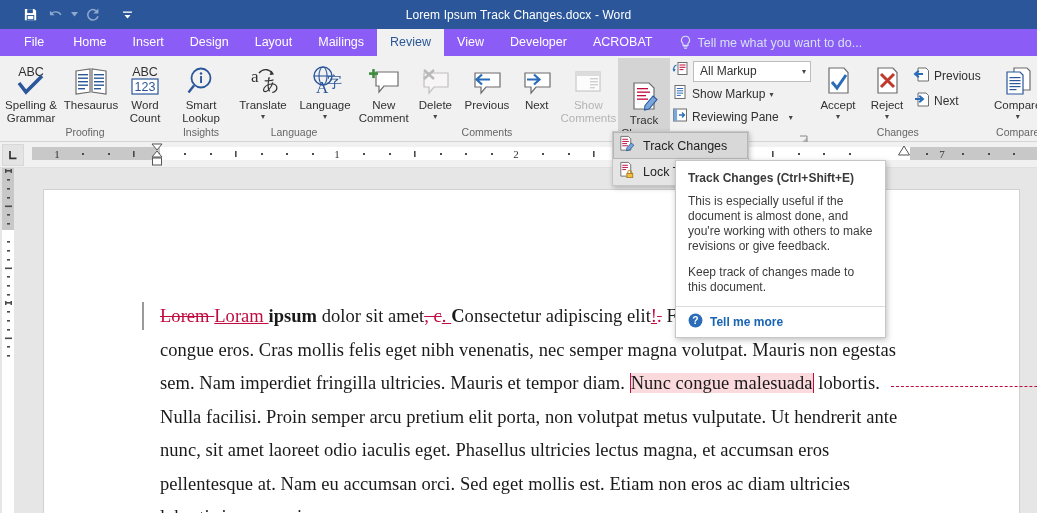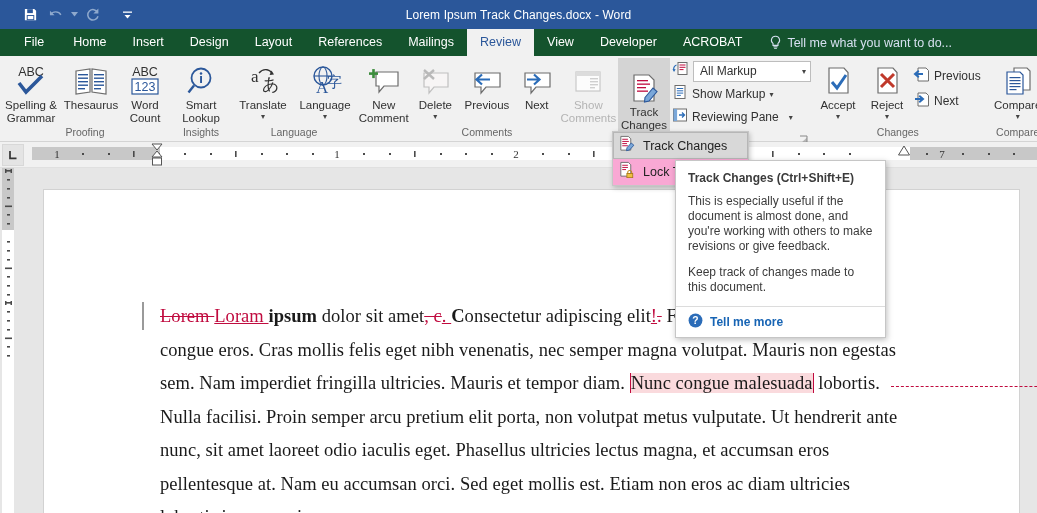--- a/index.html
+++ b/index.html
@@ -24,21 +24,21 @@
   }
   .qat-btn.dim { color:#8fa9cd; }
   .qat-btn svg { display:block; }
   .title {
     position:absolute; left:0; right:0; text-align:center;
     color:#fff; font-size:12px; letter-spacing:.1px; pointer-events:none;
   }
 
   
   .tabstrip {
-    height:27px; background:#14532d; display:flex; align-items:center;
+    height:27px; background:#8b5cf6; display:flex; align-items:center;
     padding-left:8px; position:relative;
   }
   .tab {
     height:27px; line-height:27px; padding:0 13px;
     color:#fff; font-size:12.5px; white-space:nowrap; cursor:default;
   }
   .tab.file { padding:0 16px; }
   .tab.active { background:#f1f1f1; color:#2b579a; }
   .tellme {
     display:flex; align-items:center; gap:5px; color:#d6e0f0;
@@ -112,21 +112,21 @@
     position:absolute; left:98px; top:112px; width:2px; height:28px; background:#9a9a9a;
   }
   .cmtline {
     position:absolute; left:847px; top:196px; width:176px; height:0;
     border-top:1.6px dashed #c00b3f;
   }
 
   
   .menu {
     position:absolute; left:612px; top:131px; width:137px;
-    background:#f9a8d4; border:1px solid #c6c6c6; box-shadow:1px 2px 5px rgba(0,0,0,.22);
+    background:#e5e5e5; border:1px solid #c6c6c6; box-shadow:1px 2px 5px rgba(0,0,0,.22);
     padding:1px; z-index:30;
   }
   .mitem { display:flex; align-items:center; height:25px; padding-left:4px; gap:8px; cursor:default; }
   .mitem.hl { background:#d8d8d8; border:1px solid #b6b6b6; height:27px; margin:-1px -1px 0 -1px; }
   .mitem .mlbl { font-size:12.5px; color:#222; white-space:nowrap; }
 
   
   .tooltip {
     position:absolute; left:675px; top:160px; width:211px;
     background:#fff; border:1px solid #c6c6c6; box-shadow:1px 2px 6px rgba(0,0,0,.25);
@@ -179,21 +179,20 @@
     </div>
     <div class="title">Lorem Ipsum Track Changes.docx - Word</div>
   </div>
 
   <div class="tabstrip">
     <div class="tab file">File</div>
     <div class="tab">Home</div>
     <div class="tab">Insert</div>
     <div class="tab">Design</div>
     <div class="tab">Layout</div>
-    <div class="tab">References</div>
     <div class="tab">Mailings</div>
     <div class="tab active">Review</div>
     <div class="tab">View</div>
     <div class="tab">Developer</div>
     <div class="tab">ACROBAT</div>
     <div class="tellme">
       <span class="bulb">
         <svg width="13" height="15" viewBox="0 0 13 15">
             <path d="M6.5 1.2 A4 4 0 0 0 4 8.4 L4 10.4 L9 10.4 L9 8.4 A4 4 0 0 0 6.5 1.2 Z" fill="none" stroke="#d6e0f0" stroke-width="1.1"></path>
             <rect x="4.4" y="11.3" width="4.2" height="1" fill="#d6e0f0"></rect>
@@ -365,21 +364,21 @@
           <div class="lbl">Show</div>
           <div class="lbl" style="margin-top:-1px;">Comments</div>
         </div>
       </div>
       <div class="gname">Comments</div>
     </div>
     <div class="rsep"></div>
 
     <div class="rgroup" style="width:195px;">
       <div class="body" style="padding-top:2px;">
-        <div class="bigbtn pressed" style="width:62px; height:74px; padding-top:14px;">
+        <div class="bigbtn pressed" style="width:62px; height:74px; padding-top:22px;">
           <div class="ico">
             <svg width="32" height="32" viewBox="0 0 32 32">
               <path d="M6 3 H21 L26 8 V29 H6 Z" fill="#fff" stroke="#6d6d6d" stroke-width="1.2"></path>
               <g fill="#c00b3f">
                   <rect x="9" y="8" width="11" height="1.3"></rect>
                   <rect x="9" y="11.5" width="13" height="1.3"></rect>
                   <rect x="9" y="15" width="9" height="1.3"></rect>
                   <rect x="9" y="18.5" width="11" height="1.3"></rect>
                 </g>
               <path d="M17 25.5 L25 16 L29 19.5 L21 29 L16.5 30 Z" fill="#7aa7d9" stroke="#2b579a" stroke-width="1.1"></path>

